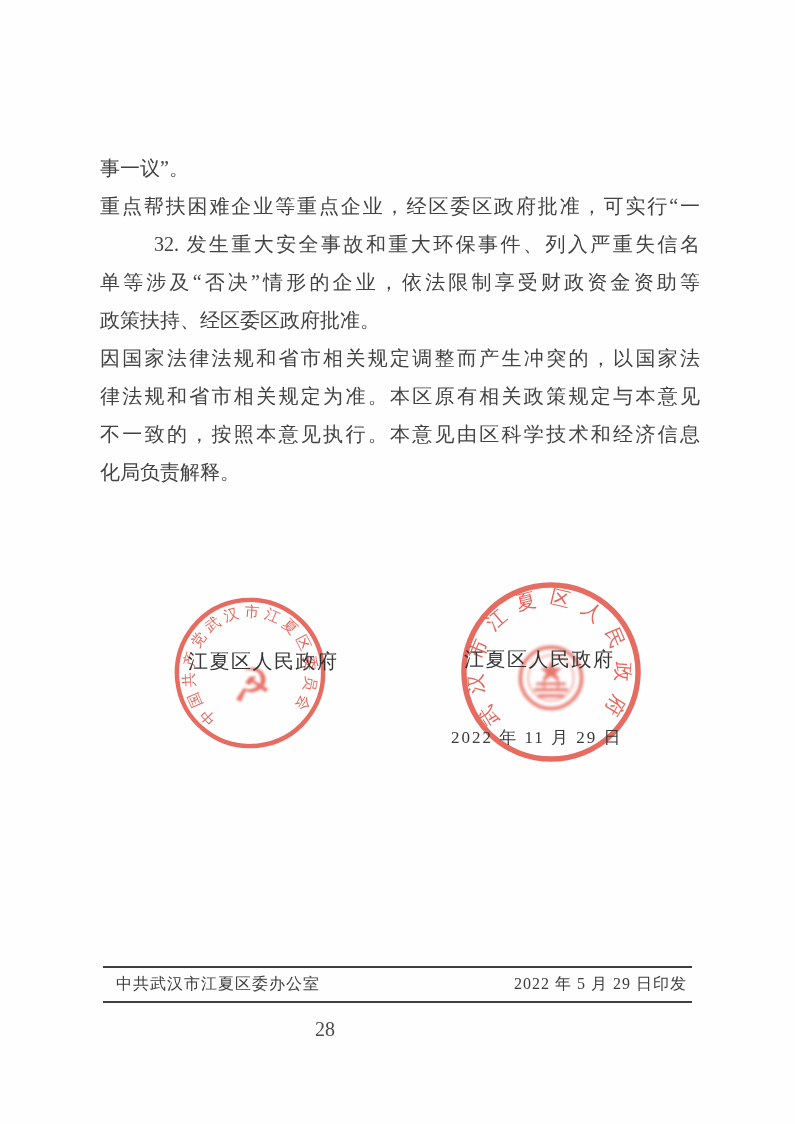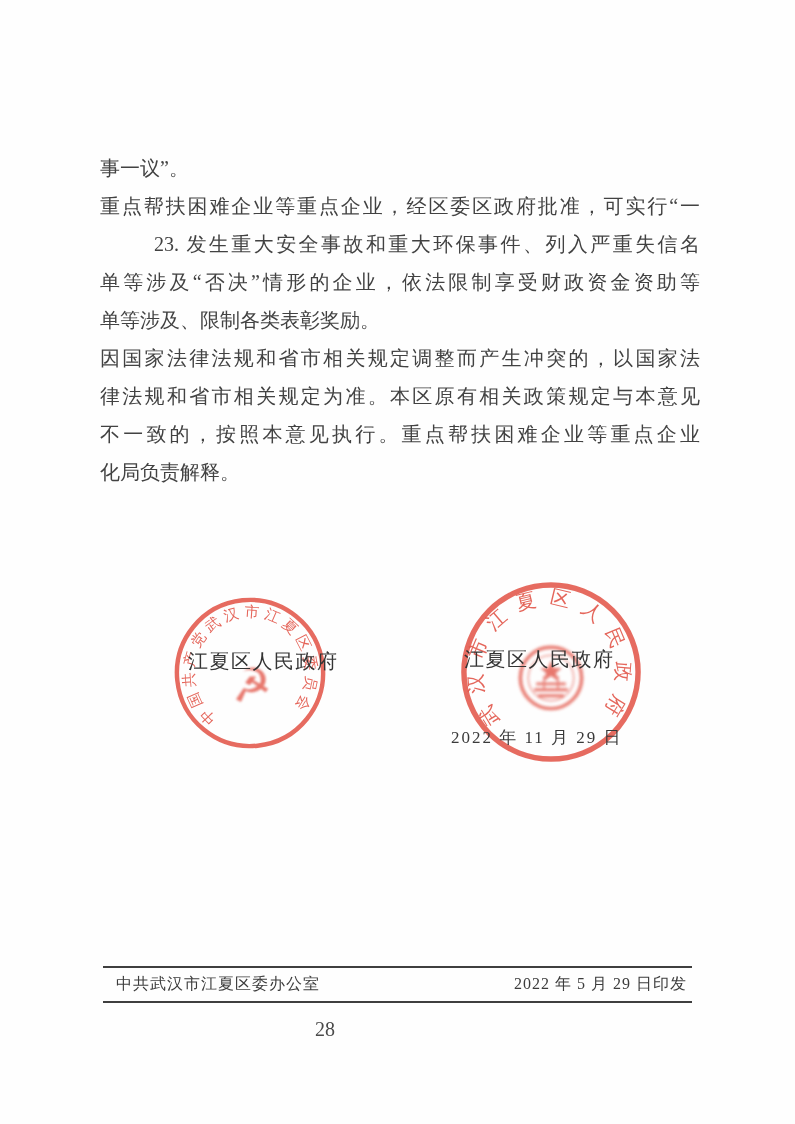--- a/index.html
+++ b/index.html
@@ -70,26 +70,26 @@
   }
 </style>
 </head>
 <body>
 
 <div class="page">
 
   <div class="body-text" id="body-lines">
       <div class="line">事一议”。</div>
       <div class="line fill">重点帮扶困难企业等重点企业，经区委区政府批准，可实行“一</div>
-      <div class="line indent fill">23. 发生重大安全事故和重大环保事件、列入严重失信名</div>
+      <div class="line indent fill">32. 发生重大安全事故和重大环保事件、列入严重失信名</div>
       <div class="line fill">单等涉及“否决”情形的企业，依法限制享受财政资金资助等</div>
-      <div class="line">单等涉及、限制各类表彰奖励。</div>
+      <div class="line">政策扶持、经区委区政府批准。</div>
       <div class="line fill">因国家法律法规和省市相关规定调整而产生冲突的，以国家法</div>
       <div class="line fill">律法规和省市相关规定为准。本区原有相关政策规定与本意见</div>
-      <div class="line fill">不一致的，按照本意见执行。重点帮扶困难企业等重点企业</div>
+      <div class="line fill">不一致的，按照本意见执行。本意见由区科学技术和经济信息</div>
       <div class="line">化局负责解释。</div>
     </div>
 
   <div class="seal seal-party">
     <svg viewBox="0 0 160 160">
       <defs>
         <path id="arcL" d="M 43.4,123.7 A 57,57 0 1 1 116.6,123.7" fill="none"></path>
         <filter id="blurL" x="-30%" y="-30%" width="160%" height="160%">
           <feGaussianBlur stdDeviation="1.2"></feGaussianBlur>
         </filter>

